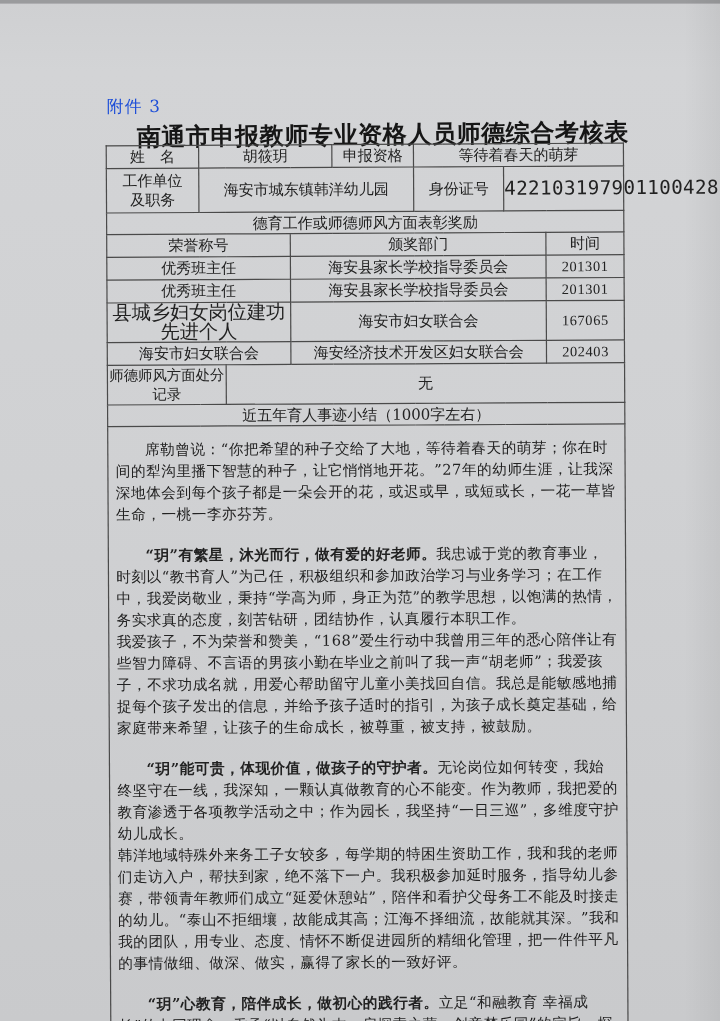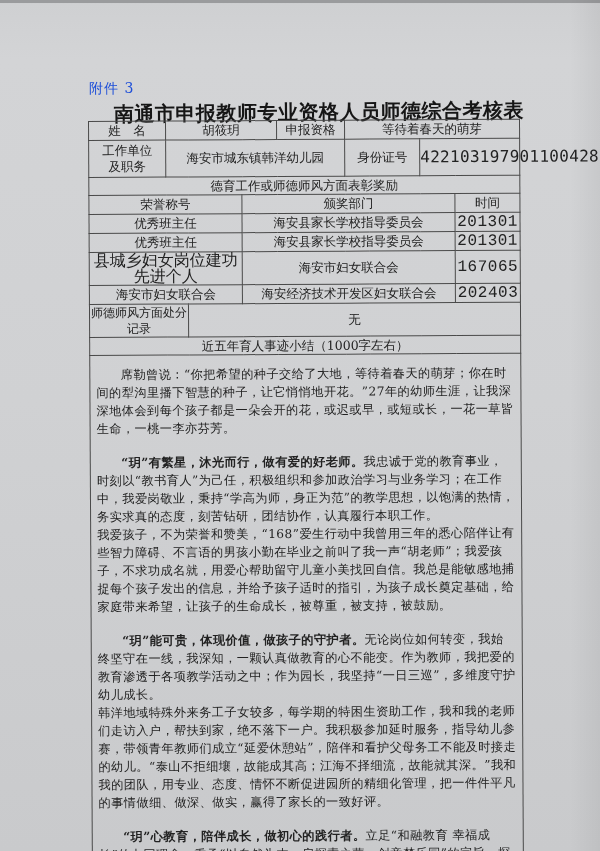--- a/index.html
+++ b/index.html
@@ -17,21 +17,21 @@
   .title { position: absolute; left: 114px; top: 101px; font-size: 20px; font-weight: bold; letter-spacing: 0.5px; color: #161616;
     transform: rotate(-0.6deg); transform-origin: left center; white-space: nowrap; }
   .sheet { position: absolute; left: 88px; top: 121px; width: 431px; transform: rotate(-0.3deg); transform-origin: left top; }
   table { border-collapse: collapse; width: 431px; table-layout: fixed; }
   td { border: 1px solid #4a4a4a; font-size: 12.5px; text-align: center; padding: 0; line-height: 16px; color: #222; }
   .r-basic td { height: 18px; }
   .r-unit td { height: 36px; }
   .r-sec td { height: 17px; }
   .r-award td { height: 18px; }
   .idno { font-family: "DejaVu Sans Mono", "Liberation Mono", monospace; font-size: 16px; letter-spacing: 0.3px; }
-  .num { font-family: Liberation Mono, monospace; font-size: 16px; letter-spacing: 0.5px; }
+  .num { font-family: Liberation Serif, serif; font-size: 12px; letter-spacing: 0.5px; }
   .summary-cell { text-align: left; vertical-align: top; height: 445px; padding: 10px 6px 0 6px; font-size: 12.2px; line-height: 18px; letter-spacing: 0.45px; }
   .summary-cell p { margin: 0; }
   .summary-cell p.indent { text-indent: 2em; }
   .summary-cell p.gap { margin-top: 16px; }
   .lead { font-weight: bold; }
 </style>
 </head>
 <body>
 
 <div class="topstrip"></div>

